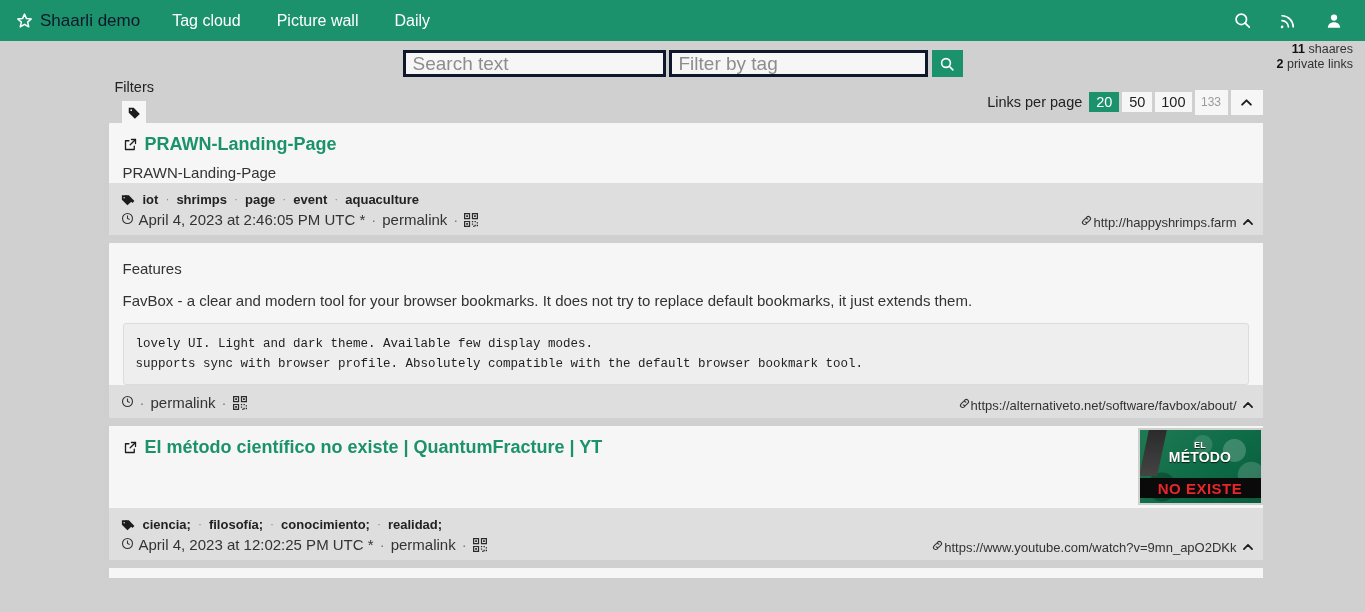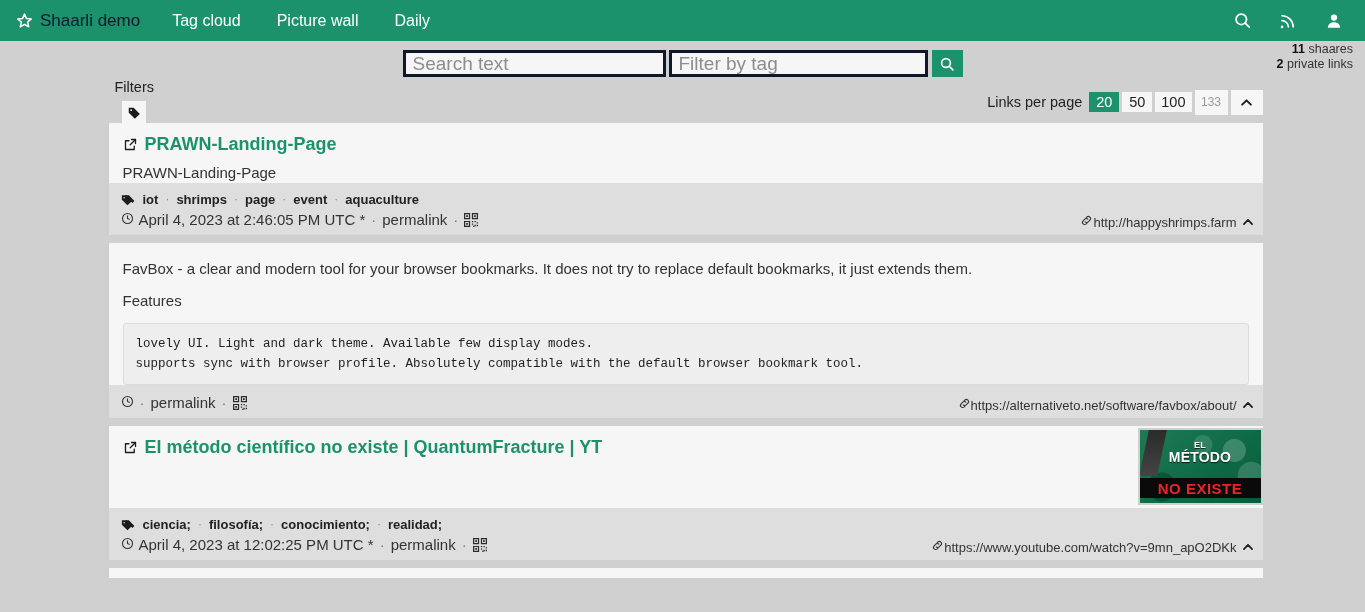--- a/index.html
+++ b/index.html
@@ -446,22 +446,22 @@
             <polyline points="5,15.5 12,8.5 19,15.5"></polyline>
           </svg>
         </span>
       </div>
     </div>
   </div>
 
   <div class="linkentry">
     <div class="link-body">
       <div class="link-desc">
+        <p>Features</p>
         <p>FavBox - a clear and modern tool for your browser bookmarks. It does not try to replace default bookmarks, it just extends them.</p>
-        <p>Features</p>
       </div>
       <pre class="codeblock">lovely UI. Light and dark theme. Available few display modes.
 supports sync with browser profile. Absolutely compatible with the default browser bookmark tool.</pre>
     </div>
     <div class="link-footer">
       <div class="date-row">
         <span>
           <svg width="13" height="13" viewBox="0 0 24 24" fill="none" stroke="#333" stroke-width="2">
             <circle cx="12" cy="12" r="9.2"></circle>
               <polyline points="12,6.5 12,12 16,14"></polyline>

